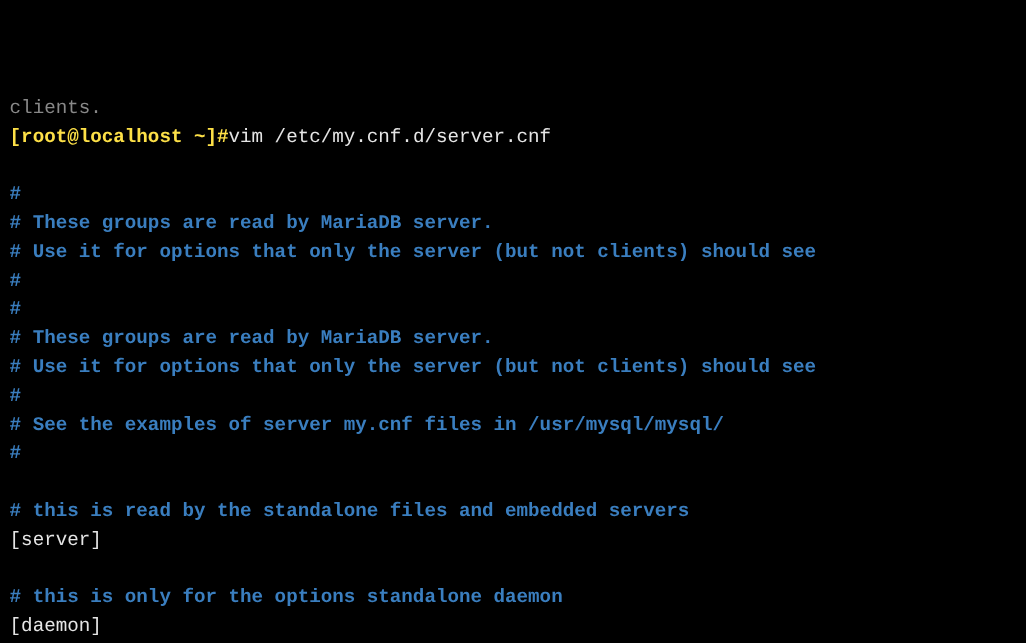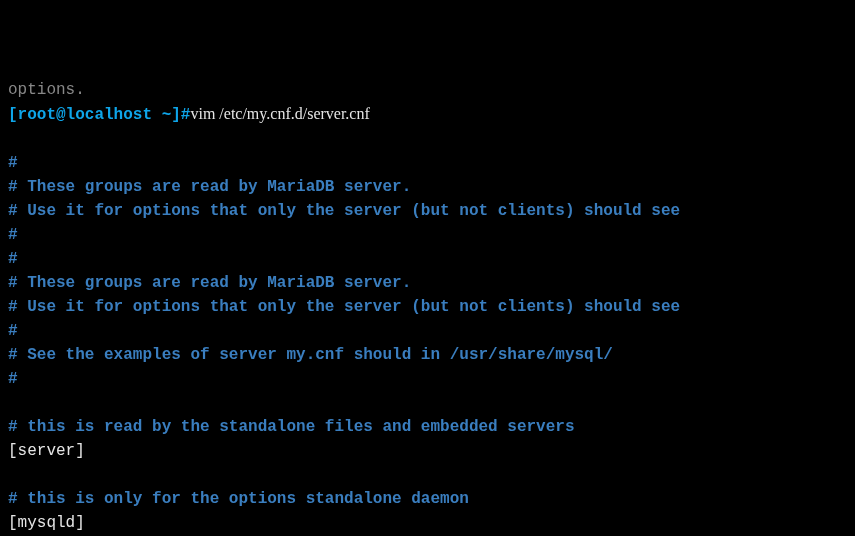--- a/index.html
+++ b/index.html
@@ -8,45 +8,45 @@
     background: #000000;
     font-family: "Consolas", "Courier New", monospace;
     font-size: 16px;
     line-height: 24px;
     white-space: pre;
     width: 855px;
     box-sizing: border-box;
     font-weight: bold;
   }
   .gray   { color: #888888; font-weight: normal; }
-  .prompt { color: #0ea5e9; margin-top: 40px; }
-  .cmd    { color: #e5e5e5; font-weight: normal; font-family: Liberation Serif, serif; }
+  .prompt { color: #fde047; margin-top: 40px; }
+  .cmd    { color: #e5e5e5; font-weight: normal; }
   .comment{ color: #3a7ebf; }
   .white  { color: #e5e5e5; font-weight: normal; }
 </style>
 </head>
 <body>
 
 
-<span class="gray">options.</span>
+<span class="gray">clients.</span>
 <span class="prompt">[root@localhost ~]#</span><span class="cmd">vim /etc/my.cnf.d/server.cnf</span>
 
 <span class="comment">#</span>
 <span class="comment"># These groups are read by MariaDB server.</span>
 <span class="comment"># Use it for options that only the server (but not clients) should see</span>
 <span class="comment">#</span>
 <span class="comment">#</span>
 <span class="comment"># These groups are read by MariaDB server.</span>
 <span class="comment"># Use it for options that only the server (but not clients) should see</span>
 <span class="comment">#</span>
-<span class="comment"># See the examples of server my.cnf should in /usr/share/mysql/</span>
+<span class="comment"># See the examples of server my.cnf files in /usr/mysql/mysql/</span>
 <span class="comment">#</span>
 
 <span class="comment"># this is read by the standalone files and embedded servers</span>
 <span class="white">[server]</span>
 
 <span class="comment"># this is only for the options standalone daemon</span>
-<span class="white">[mysqld]</span>
+<span class="white">[daemon]</span>
      
     
 
 
 
 
 </body></html>

